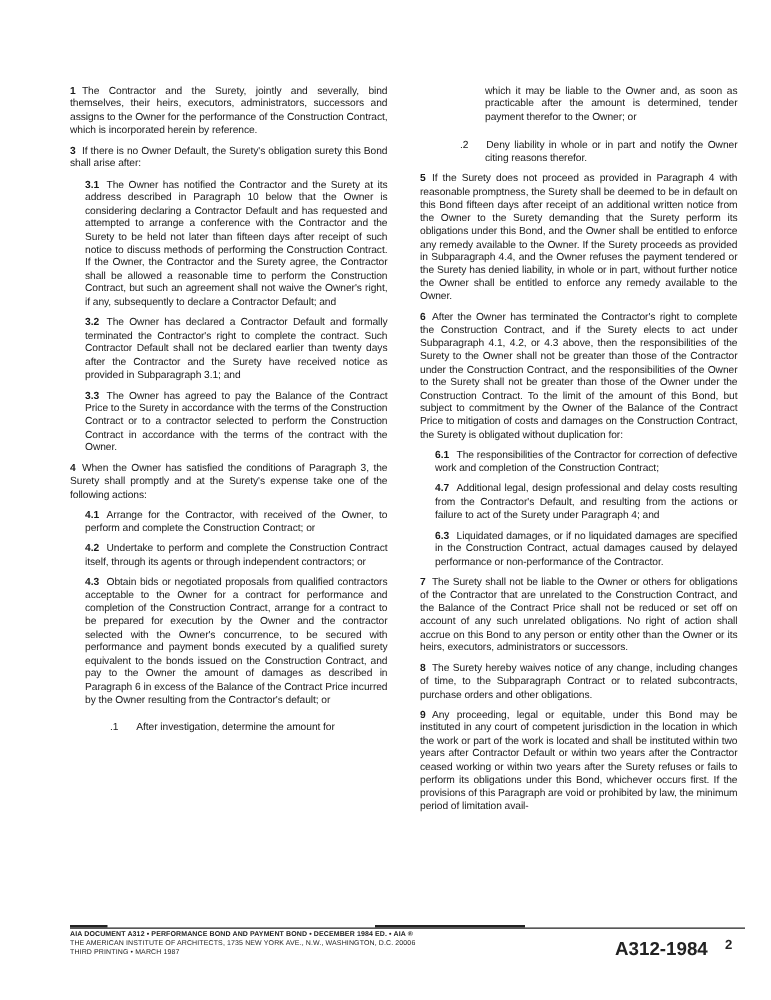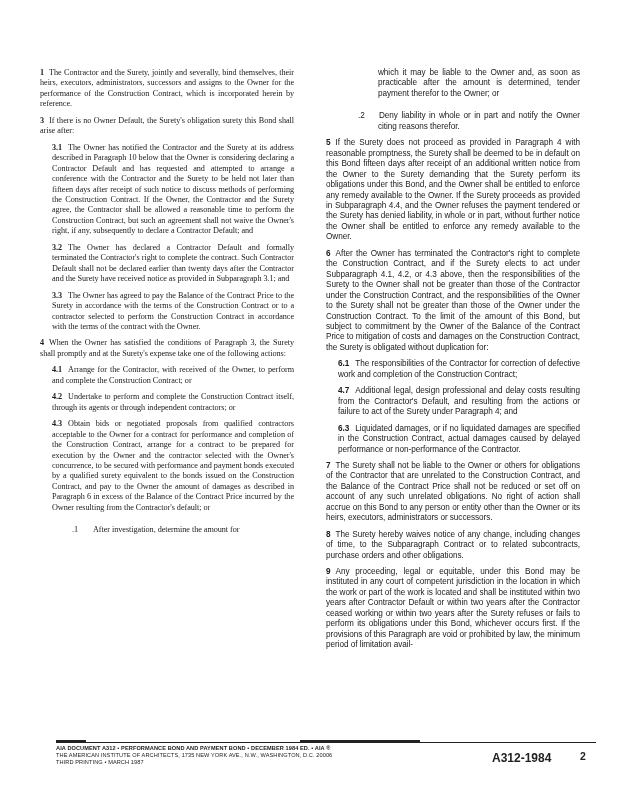--- a/index.html
+++ b/index.html
@@ -1,35 +1,35 @@
 <!DOCTYPE html>
 <html><head>
 <meta charset="utf-8">
 <style>
   html, body { margin: 0; padding: 0; background: #ffffff; }
   body { width: 617px; height: 800px; position: relative; overflow: hidden;
          font-family: "Liberation Sans", "DejaVu Sans", sans-serif; color: #1a1a1a; }
   .page { position: absolute; left: 0; top: 0; width: 617px; height: 800px; background: #fff; }
   .col { position: absolute; top: 68px; width: 254px; font-size: 8.2px; line-height: 10.45px;
          text-align: justify; letter-spacing: -0.05px; }
-  .col.left { left: 40px; font-family: Liberation Serif, serif; }
-  .col.right { left: 326px; }
+  .col.left { left: 56px; }
+  .col.right { left: 336px; }
   p { margin: 0 0 6px 0; }
   .num { font-weight: bold; margin-right: 5px; }
   .sub { padding-left: 12px; }
   .sub .num { margin-right: 6px; }
   .subsub { padding-left: 52px; text-indent: -20px; margin-top: 12px; }
   .subsub .num { display: inline-block; width: 16px; text-indent: 0; font-weight: normal; }
   .cont { padding-left: 52px; }
   .rule { position: absolute; left: 56px; width: 540px; top: 742px; height: 1px; background: #222; }
   .rule-thick { position: absolute; top: 740px; height: 2px; background: #222; }
   .footer-left { position: absolute; left: 56px; top: 745px; font-size: 5.6px; line-height: 7.2px;
                  font-weight: bold; letter-spacing: 0.1px; color: #222; text-transform: uppercase; }
   .footer-left .light { font-weight: normal; }
-  .footer-docnum { position: absolute; left: 492px; top: 751px; font-size: 12px; font-weight: bold; color: #222; }
+  .footer-docnum { position: absolute; left: 492px; top: 751px; font-size: 15px; font-weight: bold; color: #222; }
   .footer-page { position: absolute; left: 580px; top: 750px; font-size: 10.5px; font-weight: bold; color: #222; }
 </style>
 </head>
 <body>
 
 <div class="page">
 
   <div class="col left">
     <p><span class="num">1</span><span>The Contractor and the Surety, jointly and severally, bind themselves, their heirs, executors, administrators, successors and assigns to the Owner for the performance of the Construction Contract, which is incorporated herein by reference.</span></p>
     <p><span class="num">3</span><span>If there is no Owner Default, the Surety's obligation surety this Bond shall arise after:</span></p>

